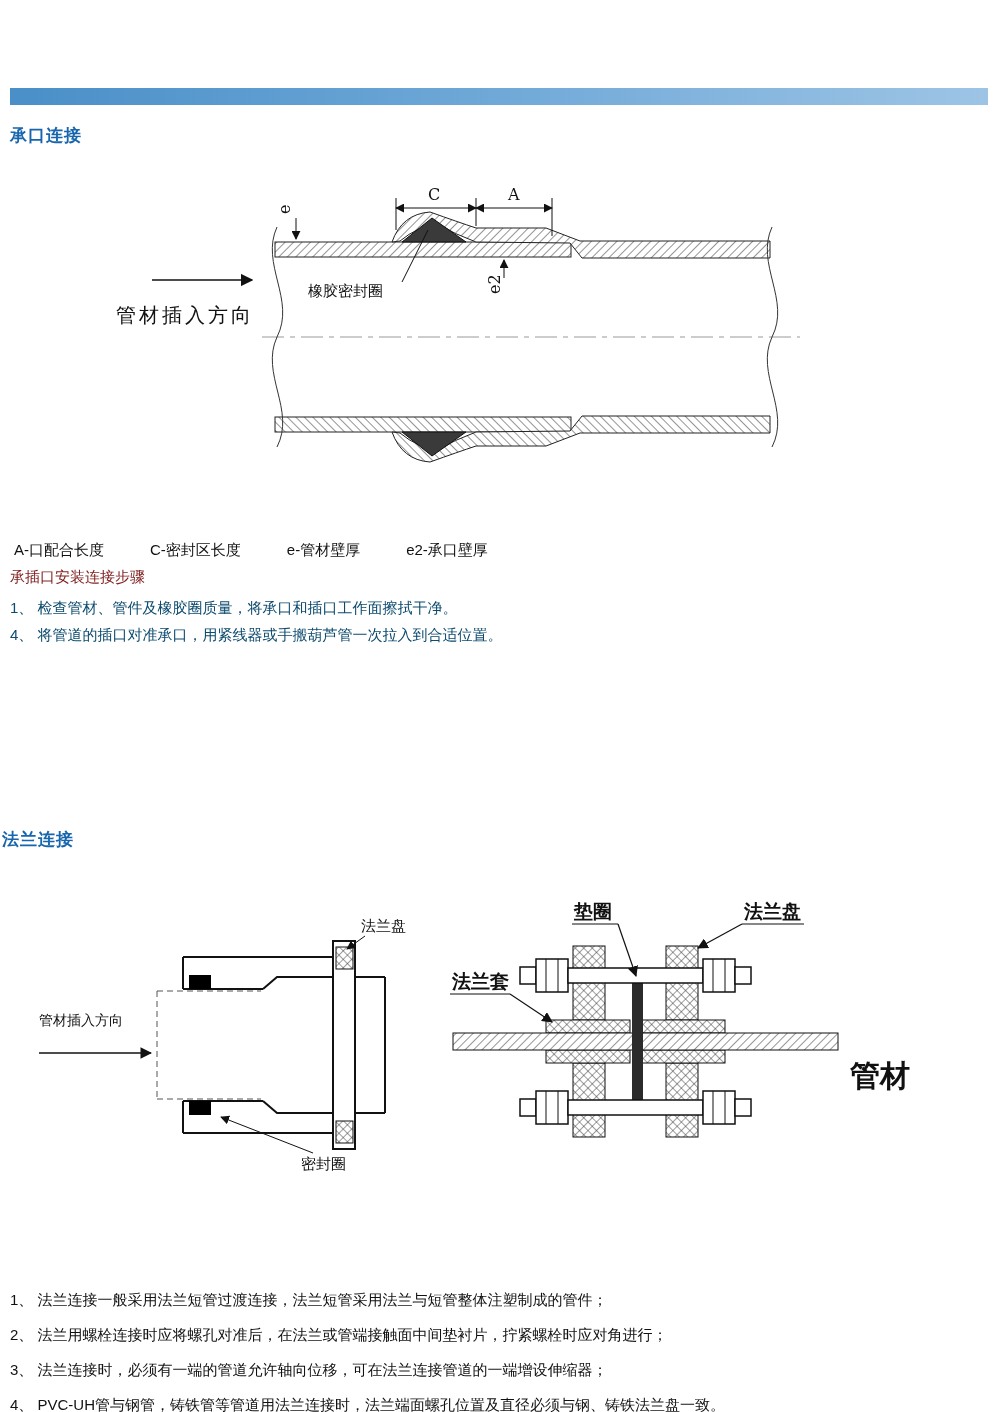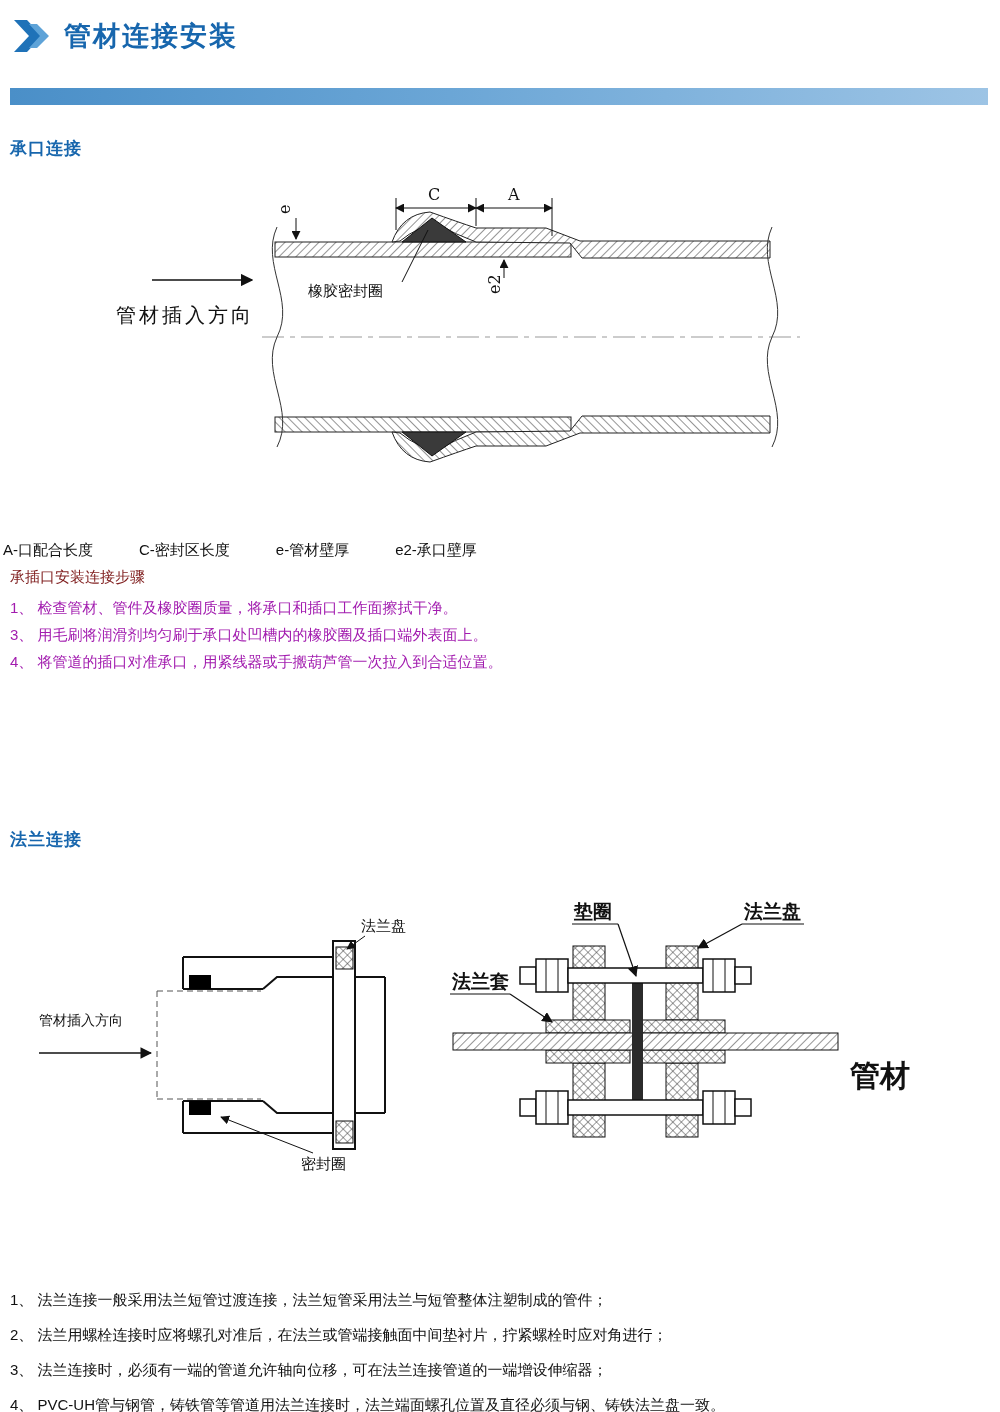--- a/index.html
+++ b/index.html
@@ -13,26 +13,26 @@
 
   .header { position:absolute; left:14px; top:18px; display:flex; align-items:center; gap:12px; }
   .page-title { font-size:27px; font-weight:bold; color:#1766ad; letter-spacing:2px; }
 
   .title-bar {
     position:absolute; left:10px; top:88px; width:978px; height:17px;
     background:linear-gradient(90deg,#4a8fc8 0%, #6ba6d6 45%, #9dc4e5 100%);
   }
 
   .sec-heading { position:absolute; font-size:17px; font-weight:bold; color:#1766ad; letter-spacing:1px; }
-  #sec-socket { left:10px; top:124px;margin-top:13px; }
-  #sec-flange { left:10px; top:828px;text-align:right; }
-
-  .legend { position:absolute; left:3px; top:541px; font-size:15px; display:flex; gap:46px; color:#111; }
+  #sec-socket { left:10px; top:124px; }
+  #sec-flange { left:2px; top:828px;text-align:right; }
+
+  .legend { position:absolute; left:14px; top:541px; font-size:15px; display:flex; gap:46px; color:#111; }
   .steps-title { position:absolute; left:10px; top:568px; font-size:15px; color:#7f1d1d; }
-  .steps { position:absolute; left:10px; top:594px; font-size:15px; line-height:27px; color:#a21caf; }
+  .steps { position:absolute; left:10px; top:594px; font-size:15px; line-height:27px; color:#0c4a6e; }
 
   .notes { position:absolute; left:10px; top:1282px; font-size:15px; color:#111; }
   .note { line-height:35px; }
 
   svg.diagram { position:absolute; overflow:visible; }
   #d1 { left:100px; top:172px; }
   #d2 { left:25px;  top:895px; }
   #d3 { left:448px; top:888px; }
 
   .dlabel { font-family:"DejaVu Serif", serif; fill:#111; }
@@ -52,27 +52,20 @@
       <path d="M0,0 L0,6 M0,0 L6,0" stroke="#3c3c3c" stroke-width="1"></path>
     </pattern>
     <marker id="arr" viewBox="0 0 10 10" refX="9" refY="5" markerWidth="9" markerHeight="9" orient="auto-start-reverse">
       <path d="M0,0 L10,5 L0,10 z" fill="#111"></path>
     </marker>
   </defs>
 </svg>
 
 <div class="page">
 
-  <div class="header">
-    <svg width="38" height="36" viewBox="0 0 38 36">
-      <polygon points="0,2 13,2 28,18 13,34 0,34 15,18" fill="#1f72b8"></polygon>
-      <polygon points="15,6 23,6 35,18 23,30 15,30 26,18" fill="#5ea3d8"></polygon>
-    </svg>
-    <h1 class="page-title">管材连接安装</h1>
-  </div>
   <div class="title-bar"></div>
 
   <h2 class="sec-heading" id="sec-socket">承口连接</h2>
 
   <svg class="diagram" id="d1" width="720" height="330" viewBox="0 0 720 330">
 
     <g id="pipe-half">
       <rect x="175" y="70" width="296" height="15" fill="url(#hatch)" stroke="#222" stroke-width="1"></rect>
       <path d="M292,70 Q302,42 330,40 Q358,50 376,56 L446,56 L480,69 L670,69 L670,86 L482,86 L470,71 L376,70 Q354,62 338,52 Q318,54 300,69 Z" fill="url(#hatch)" stroke="#222" stroke-width="1"></path>
       <path d="M302,70 L332,46 L366,70 Z" fill="#3a3a3a" stroke="#111" stroke-width="1"></path>
@@ -108,21 +101,20 @@
   <div class="legend">
     <span>A-口配合长度</span>
     <span>C-密封区长度</span>
     <span>e-管材壁厚</span>
     <span>e2-承口壁厚</span>
   </div>
 
   <div class="steps-title">承插口安装连接步骤</div>
   <div class="steps">
     <div class="step">1、 检查管材、管件及橡胶圈质量，将承口和插口工作面擦拭干净。</div>
-    <div class="step">3、 用毛刷将润滑剂均匀刷于承口处凹槽内的橡胶圈及插口端外表面上。</div>
     <div class="step">4、 将管道的插口对准承口，用紧线器或手搬葫芦管一次拉入到合适位置。</div>
   </div>
 
   <h2 class="sec-heading" id="sec-flange">法兰连接</h2>
 
   <svg class="diagram" id="d2" width="400" height="300" viewBox="0 0 400 300">
 
     <g stroke="#555" stroke-width="1" stroke-dasharray="6 4" fill="none">
       <line x1="132" y1="96" x2="132" y2="204"></line>
       <line x1="132" y1="96" x2="236" y2="96"></line>

